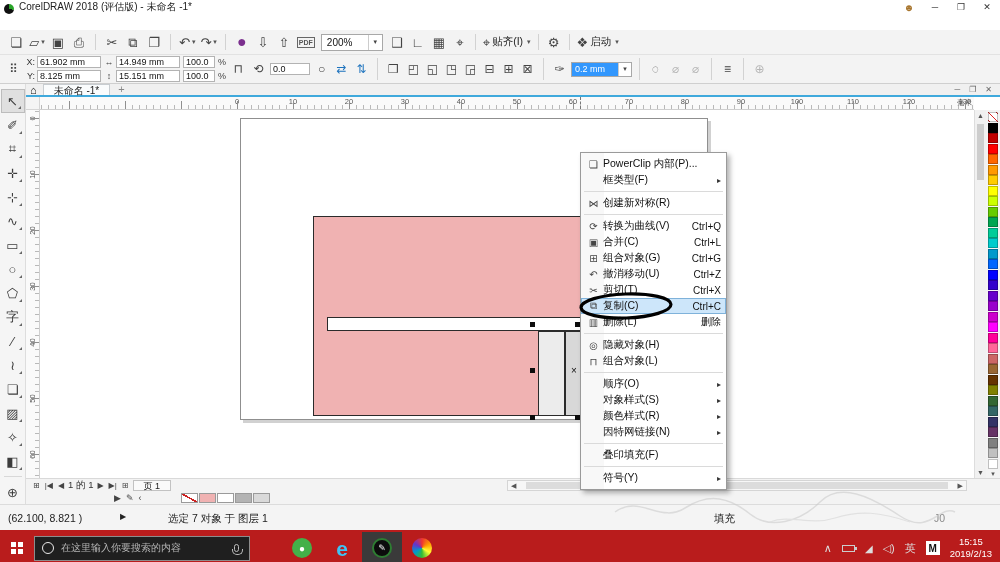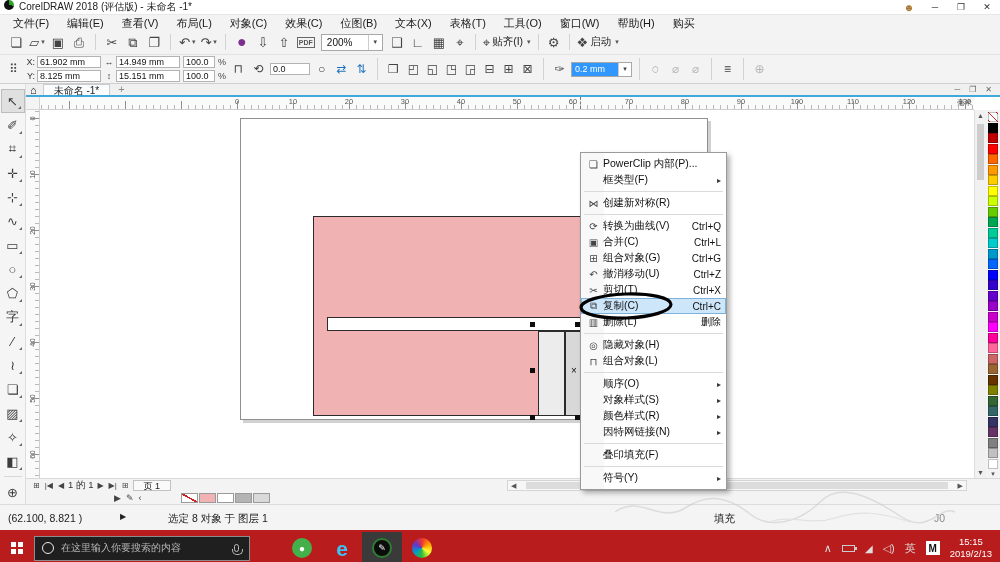--- a/index.html
+++ b/index.html
@@ -3,21 +3,21 @@
 <meta charset="utf-8">
 <style>
   html,body{margin:0;padding:0;background:#888;}
   #app{position:relative;width:1000px;height:562px;overflow:hidden;background:#fff;
        font-family:"Liberation Sans","DejaVu Sans",sans-serif;font-size:11px;
        -webkit-font-smoothing:antialiased;}
   #app *{box-sizing:border-box;}
 
   
   .titlebar{position:absolute;left:0;top:0;width:1000px;height:14px;background:#fff;
-            display:flex;align-items:flex-start;gap:5px;padding-left:4px;font-size:10px;color:#222;}
+            display:flex;align-items:flex-end;gap:5px;padding-left:4px;font-size:10px;color:#222;}
   .app-logo{width:10px;height:10px;border-radius:50%;
             background:conic-gradient(#2aa52a 0 100deg,#101010 100deg 360deg);flex:none;}
   .win-controls{margin-left:auto;display:flex;height:100%;align-items:center;}
   .win-btn{width:26px;height:100%;display:flex;align-items:center;justify-content:center;
            color:#333;font-size:9px;}
   .user-badge{color:#a8762f;font-size:10px;}
 
   
   .menubar{position:absolute;left:0;top:14px;width:1000px;height:16px;background:#f3f3f3;
            border-top:1px solid #e7e7e7;display:flex;align-items:center;padding-left:4px;}
@@ -201,35 +201,20 @@
     <span class="app-logo"></span>
     <span>CorelDRAW 2018 (评估版) - 未命名 -1*</span>
     <span class="win-controls">
       <span class="win-btn user-badge">☻</span>
       <span class="win-btn">─</span>
       <span class="win-btn">❐</span>
       <span class="win-btn">✕</span>
     </span>
   </div>
 
-  <div class="menubar">
-      <span class="mb-item">文件(F)</span>
-      <span class="mb-item">编辑(E)</span>
-      <span class="mb-item">查看(V)</span>
-      <span class="mb-item">布局(L)</span>
-      <span class="mb-item">对象(C)</span>
-      <span class="mb-item">效果(C)</span>
-      <span class="mb-item">位图(B)</span>
-      <span class="mb-item">文本(X)</span>
-      <span class="mb-item">表格(T)</span>
-      <span class="mb-item">工具(O)</span>
-      <span class="mb-item">窗口(W)</span>
-      <span class="mb-item">帮助(H)</span>
-      <span class="mb-item">购买</span>
-    </div>
 
   <div class="toolbar">
     <div class="tb-group">
         <span class="tb-btn">
           <span class="tb-ic">❏</span>
         </span>
         <span class="tb-btn">
           <span class="tb-ic">▱</span>
           <span class="tb-caret">▾</span>
         </span>
@@ -568,21 +553,21 @@
         <span class="dp-swatch" style="background: rgb(240, 178, 178);"></span>
         <span class="dp-swatch" style="background: rgb(255, 255, 255);"></span>
         <span class="dp-swatch" style="background: rgb(179, 179, 179);"></span>
         <span class="dp-swatch" style="background: rgb(217, 217, 217);"></span>
       </span>
   </div>
 
   <div class="statusbar">
     <span class="sb-item" style="left:8px;">(62.100, 8.821 )</span>
     <span class="sb-item" style="left:120px;font-size:8px;">▶</span>
-    <span class="sb-item" style="left:168px;">选定 8 对象 于 图层 1</span>
+    <span class="sb-item" style="left:168px;">选定 7 对象 于 图层 1</span>
     <span class="sb-item" style="left:714px;z-index:20;">填充</span>
     <span class="sb-item" style="left:934px;color:#8a8a8a;">J0</span>
   </div>
 
   <svg class="watermark" width="350" height="38">
     <path d="M5,22 C30,4 50,34 75,18 S120,8 140,24 S190,32 210,12 S260,6 290,26 S330,14 345,22" stroke="#c9c9c9" stroke-width="1.5" fill="none"></path>
     <path d="M160,32 C180,24 200,36 225,28 S270,22 300,32" stroke="#d2d2d2" stroke-width="1.2" fill="none"></path>
   </svg>
 
   <div id="ctx">

